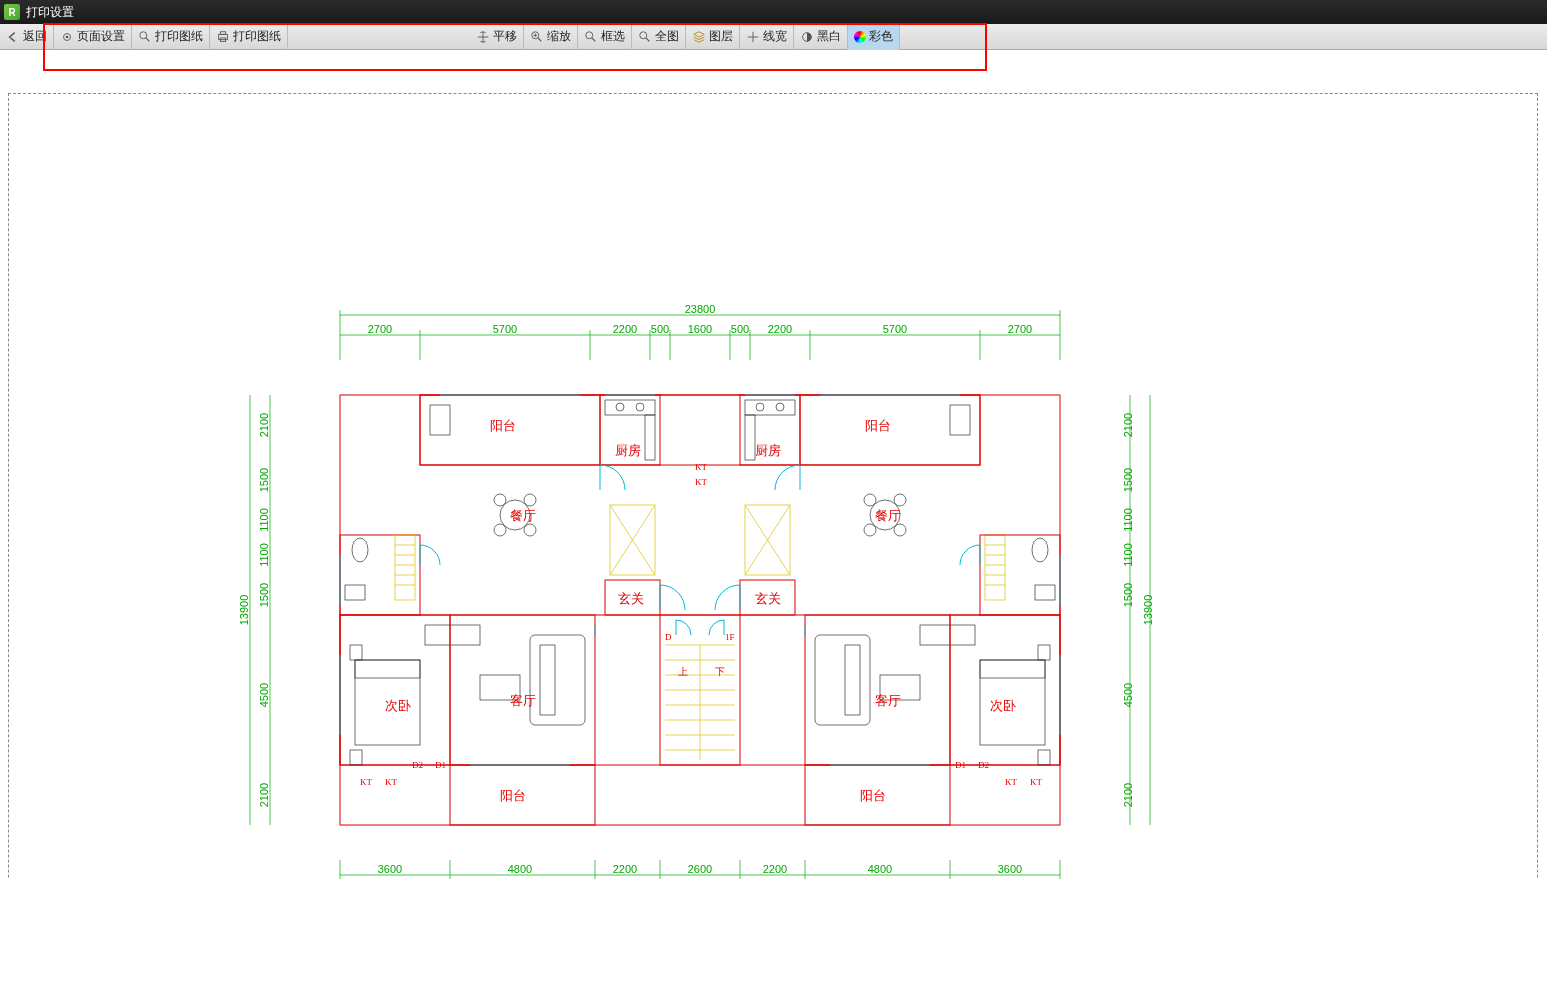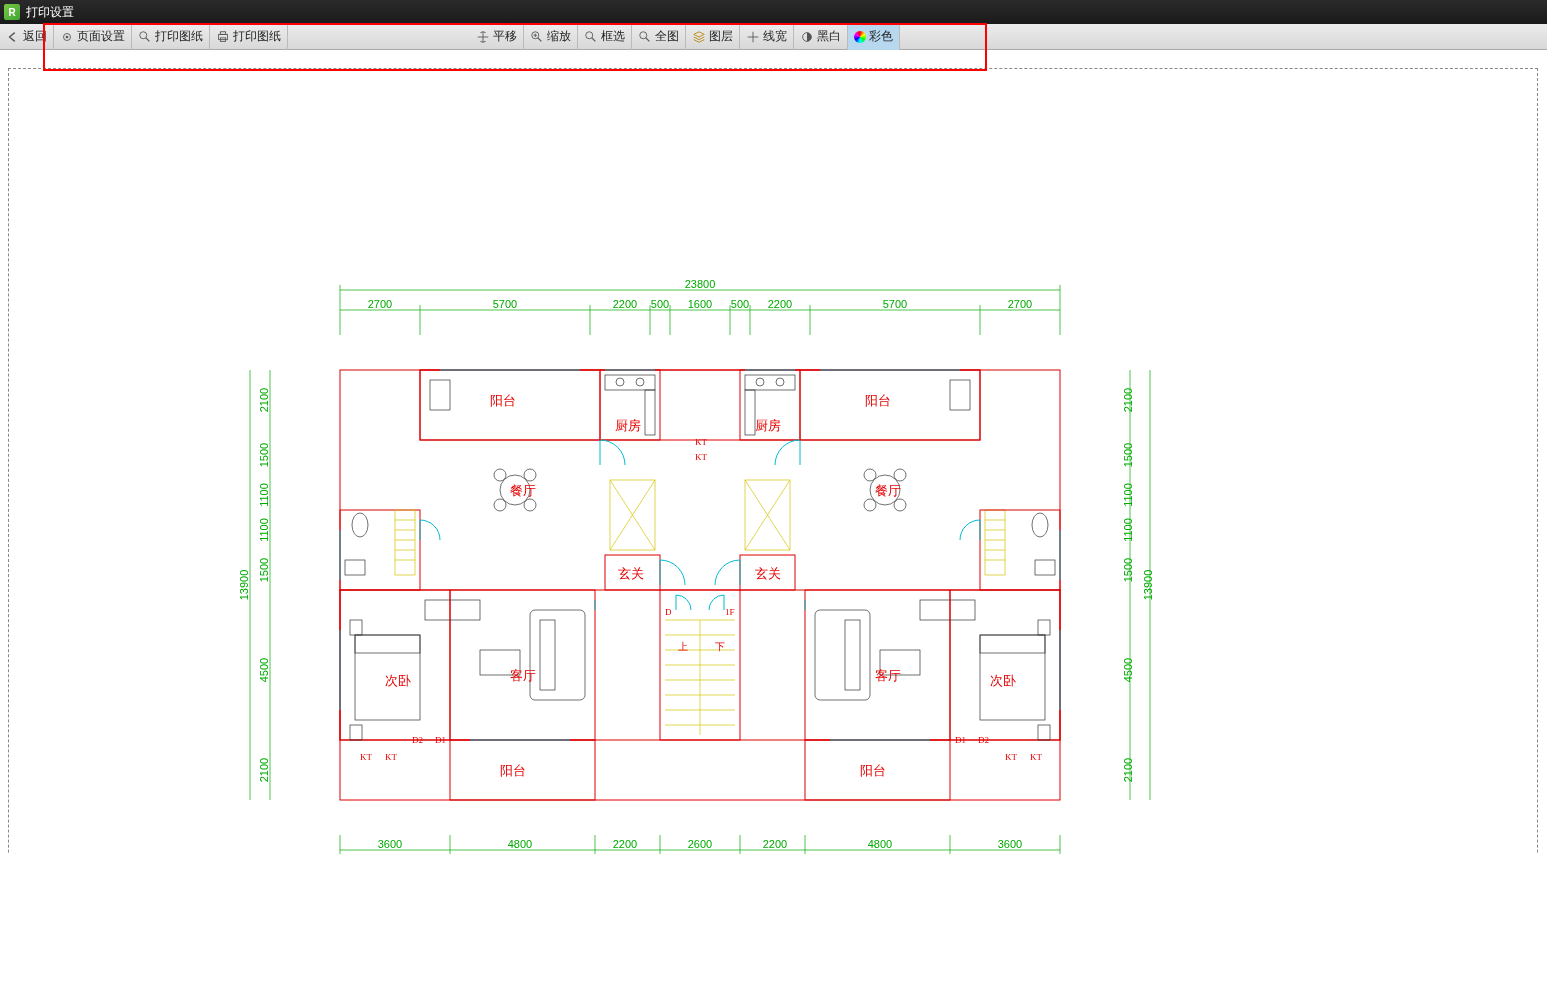--- a/index.html
+++ b/index.html
@@ -15,21 +15,21 @@
 .toolbar-right { display: flex; align-items: center; position: absolute; left: 470px; justify-content: center; }
 .tbtn { display: flex; align-items: center; height: 24px; padding: 13px 6px; font-size: 12px; color: #222; cursor: pointer; border-right: 1px solid #bbb; gap: 3px; }
 .tbtn svg { width: 14px; height: 14px; flex-shrink: 0; }
 .tbtn-active { background: #b8d8f0; }
 .tbtn-color .dot { display:inline-block; width:12px; height:12px; border-radius:50%; background: conic-gradient(red,yellow,lime,cyan,blue,magenta,red); }
 
 
 .redbox { position: absolute; border: 2px solid red; pointer-events: none; z-index: 10; }
 
 
-.canvas-wrap { position: relative; background: #fff; width: 1547px; height: 804px; overflow: hidden; }
+.canvas-wrap { position: relative; background: #fff; width: 1547px; height: 804px; overflow: hidden; margin-top: 25px; }
 .dashed-border { position: absolute; border: 1px dashed #888; pointer-events: none; }
 
 
 .plan { position: absolute; left: 240px; top: 230px; width: 920px; height: 620px; }
 .plan svg { width: 100%; height: 100%; }
 
 
 .rlabel { fill: #e60000; font-size: 13px; font-family: "SimSun", serif; }
 .wall-r { stroke: #d00; stroke-width: 1; fill: none; }
 .furn { stroke: #333; stroke-width: 0.7; fill: none; }

